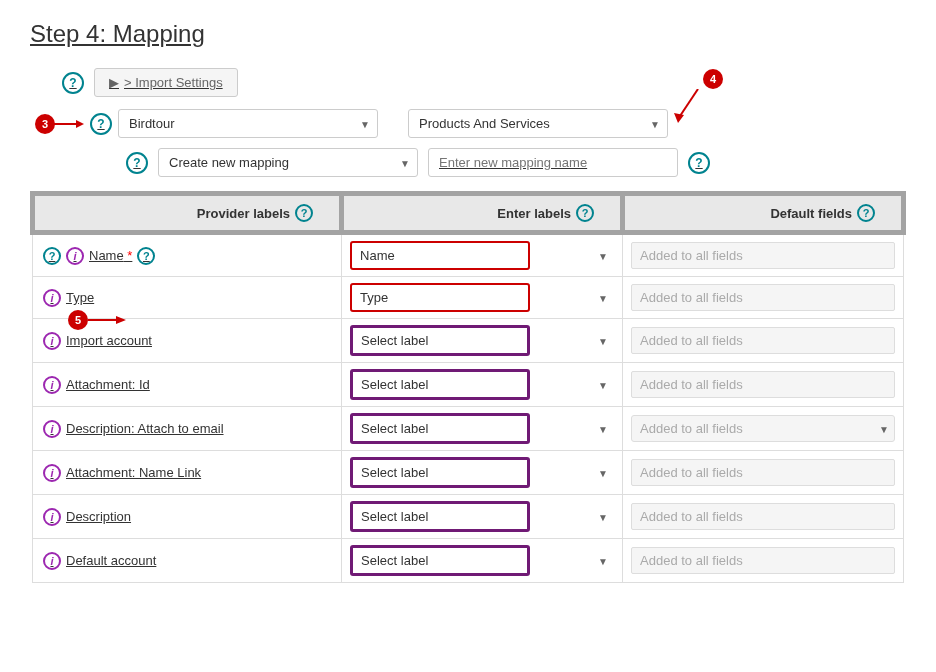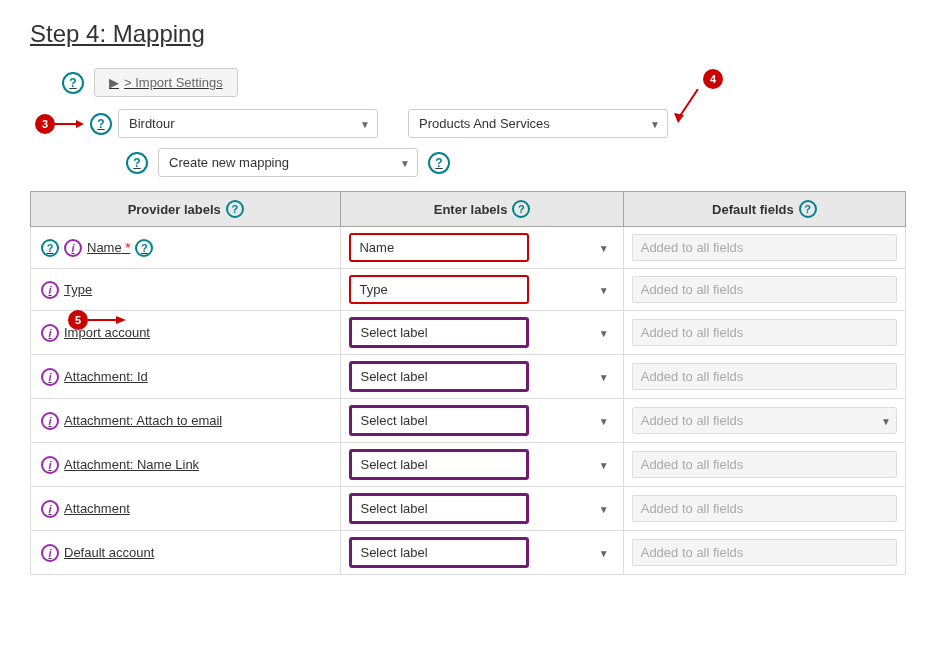--- a/index.html
+++ b/index.html
@@ -98,24 +98,24 @@
       width: 240px;
     }
     .mapping-table {
       width: 100%;
       border-collapse: collapse;
       margin-top: 10px;
     }
     .mapping-table th {
       background: #e8e8e8;
       padding: 8px 26px;
-      text-align: center;
+      text-align: right;
       font-weight: bold;
       font-size: 13px;
-      border: 1px solid #a3a3a3;
+      border: 5px solid #a3a3a3;
     }
     .mapping-table td {
       padding: 6px 8px;
       border: 1px solid #ddd;
       vertical-align: middle;
     }
     .provider-col { width: 220px; }
     .your-labels-col { width: 200px; }
     .default-val-col { width: 200px; }
     .row-label {
@@ -245,20 +245,21 @@
   </div>
 
   <div class="row" style="margin-left:96px; margin-bottom:14px;">
     <div class="help-icon">?</div>
     <div class="select-wrapper">
       <select class="dropdown-large">
         <option>Create new mapping</option>
       </select>
       <span class="select-arrow">▼</span>
     </div>
+    <input type="text" class="text-input" style="width: 250px;" placeholder="Enter new mapping name">
     <div class="help-icon">?</div>
   </div>
 
   <table class="mapping-table">
     <thead>
       <tr>
         <th class="provider-col">
           <div class="col-header-help">
             <span>Provider labels</span>
             <div class="help-icon" style="width:18px;height:18px;font-size:11px;">?</div>
@@ -326,21 +327,21 @@
           </td>
           <td style="padding: 6px 8px;">
             <div class="cell-select-wrapper"><select class="row-select"><option>Select label</option></select><span class="select-arrow">▼</span></div>
           </td>
           <td style="padding: 6px 8px;"><input type="text" class="default-input" readonly="" value="Added to all fields" style=""></td>
         </tr>
         <tr>
           <td style="padding: 8px 10px;">
             <div class="row-label">
               <div class="info-icon">i</div>
-              <span>Attachment: Attach to email</span>
+              <span>Description: Attach to email</span>
             </div>
           </td>
           <td style="padding: 6px 8px;">
             <div class="cell-select-wrapper"><select class="row-select"><option>Select label</option></select><span class="select-arrow">▼</span></div>
           </td>
           <td style="padding: 6px 8px;">
             <div class="cell-select-wrapper"><select class="default-select"><option>Added to all fields</option></select><span class="select-arrow">▼</span></div>
           </td>
         </tr>
         <tr>
@@ -352,21 +353,21 @@
           </td>
           <td style="padding: 6px 8px;">
             <div class="cell-select-wrapper"><select class="row-select"><option>Select label</option></select><span class="select-arrow">▼</span></div>
           </td>
           <td style="padding: 6px 8px;"><input type="text" class="default-input" readonly="" value="Added to all fields" style=""></td>
         </tr>
         <tr>
           <td style="padding: 8px 10px;">
             <div class="row-label">
               <div class="info-icon">i</div>
-              <span>Attachment</span>
+              <span>Description</span>
             </div>
           </td>
           <td style="padding: 6px 8px;">
             <div class="cell-select-wrapper"><select class="row-select"><option>Select label</option></select><span class="select-arrow">▼</span></div>
           </td>
           <td style="padding: 6px 8px;"><input type="text" class="default-input" readonly="" value="Added to all fields" style=""></td>
         </tr>
         <tr>
           <td style="padding: 8px 10px;">
             <div class="row-label">

